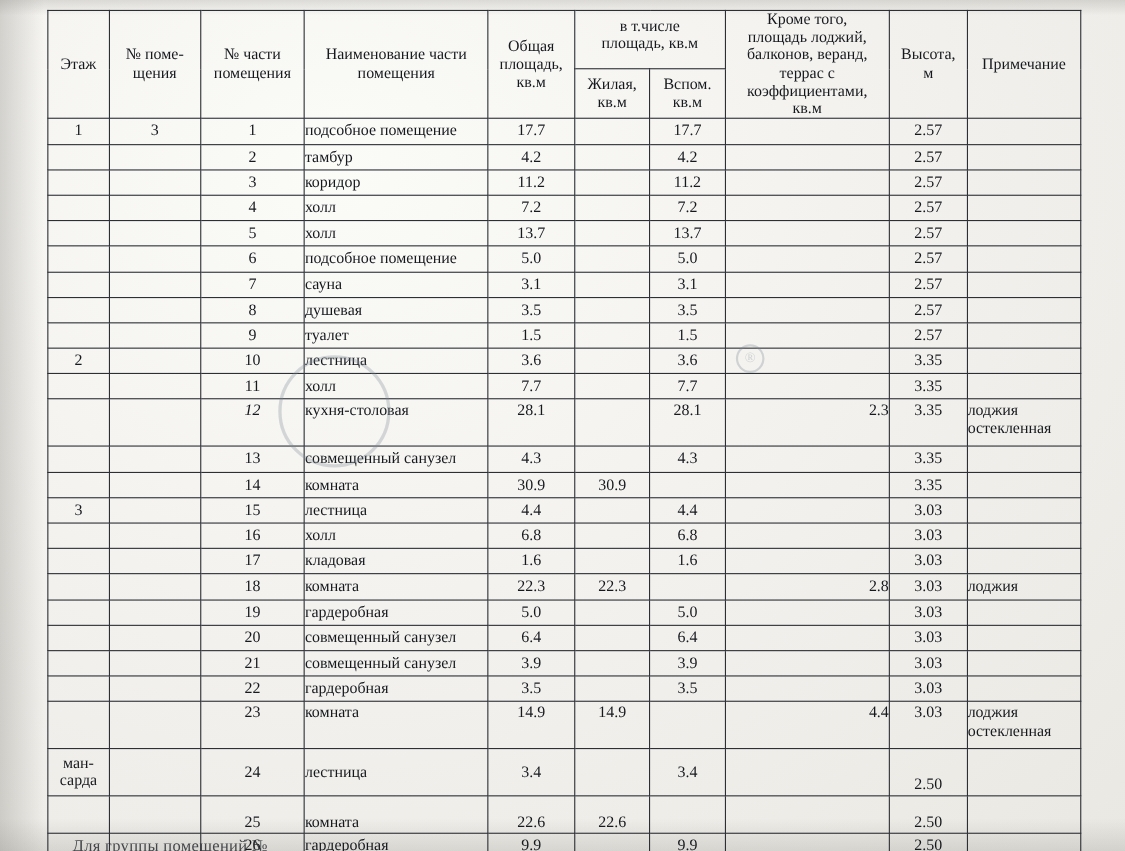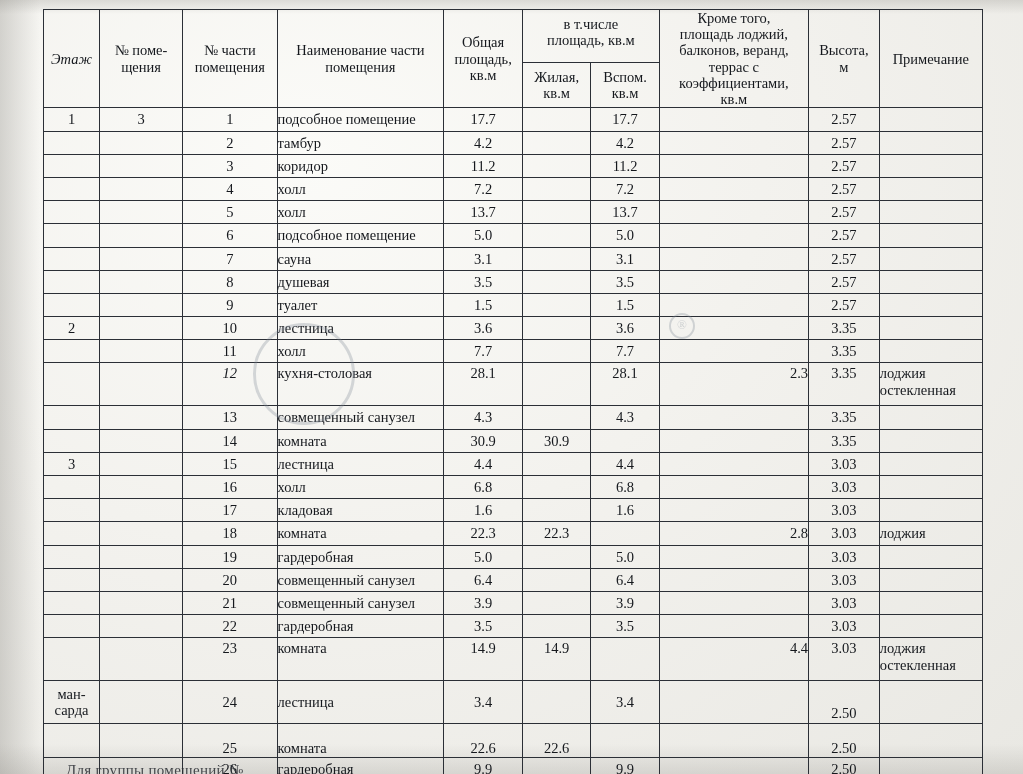--- a/index.html
+++ b/index.html
@@ -179,21 +179,21 @@
       <col class="c-name">
     <col class="c-total">
       <col class="c-living">
       <col class="c-aux">
       <col class="c-extra">
     <col class="c-height">
       <col class="c-note">
   </colgroup>
   <thead>
     <tr>
-      <td rowspan="2" style="white-space:pre-line;font-style:italic;">Этаж</td>
+      <td rowspan="2" style="white-space:pre-line;">Этаж</td>
       <td rowspan="2" style="white-space:pre-line;">№ поме-
 щения</td>
       <td rowspan="2" style="white-space:pre-line;">№ части
 помещения</td>
       <td rowspan="2" style="white-space:pre-line;">Наименование части
 помещения</td>
       <td rowspan="2" style="white-space:pre-line;">Общая
 площадь,
 кв.м</td>
       <td colspan="2" style="white-space:pre-line; vertical-align:top; padding-top:6px;">в т.числе

